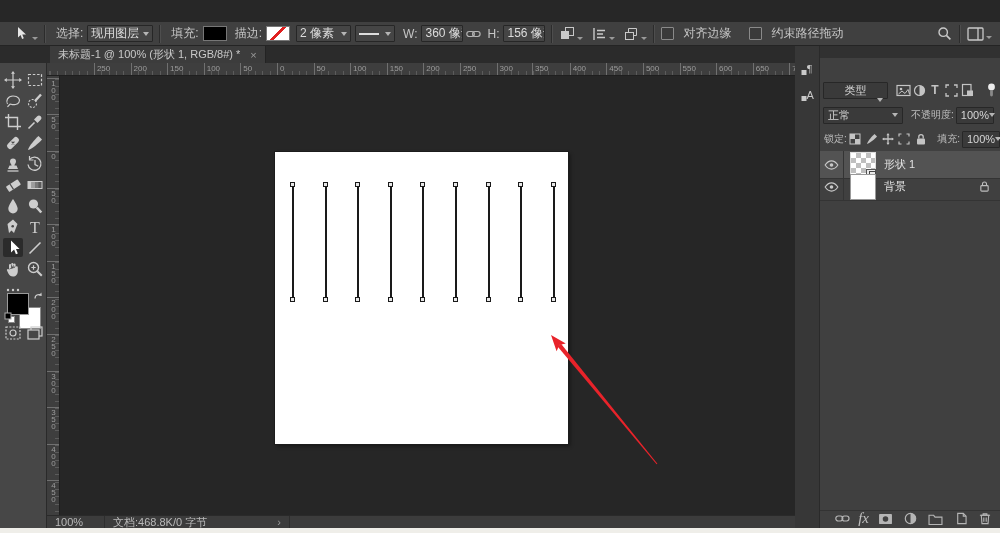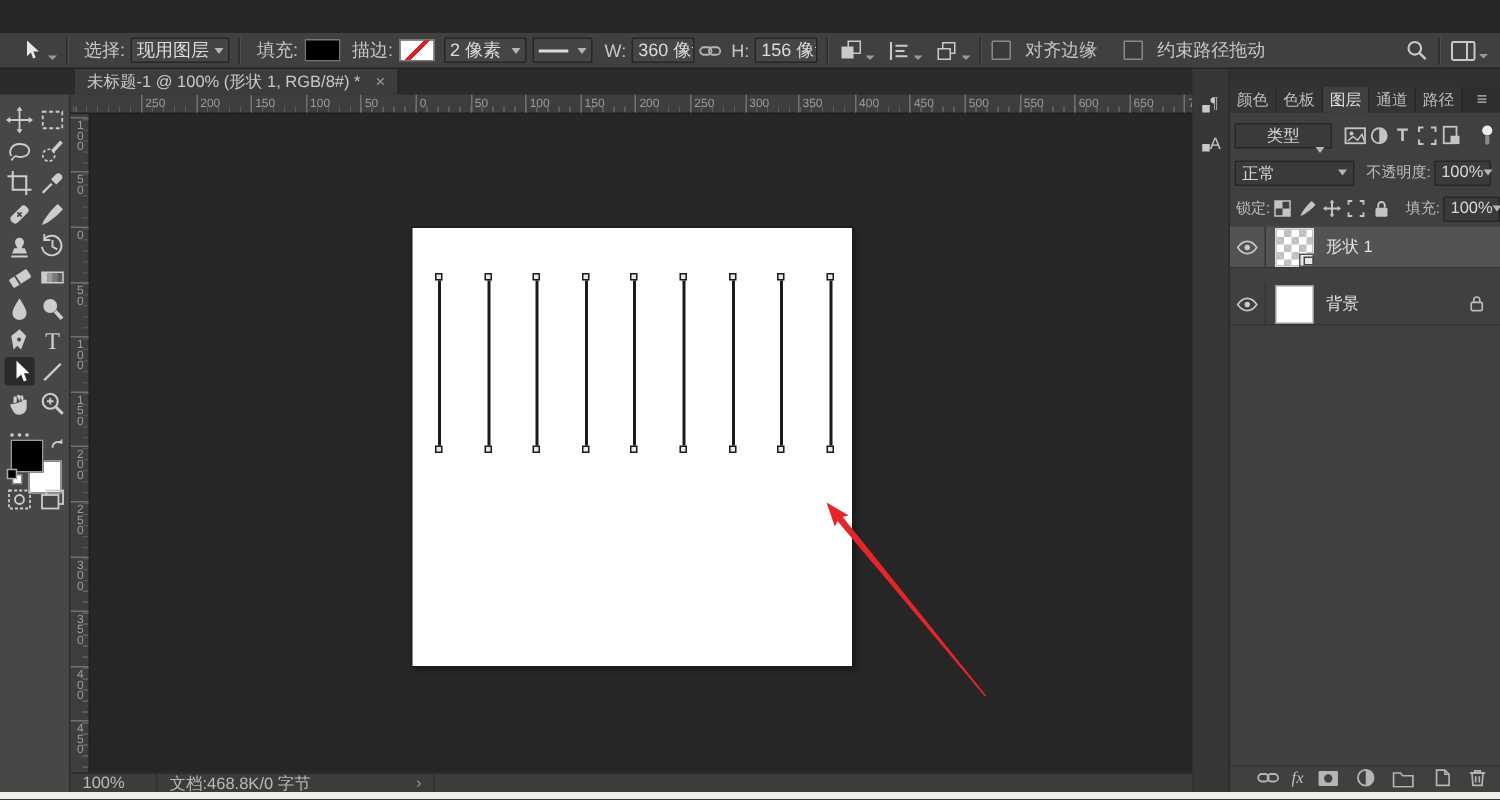--- a/index.html
+++ b/index.html
@@ -64,21 +64,21 @@
   .thumb{width:26px;height:26px;margin-left:6px;flex:0 0 auto;position:relative;box-sizing:border-box;}
   .thumb.checker{background:
      linear-gradient(45deg,#bfbfbf 25%,transparent 25%,transparent 75%,#bfbfbf 75%),
      linear-gradient(45deg,#bfbfbf 25%,#ffffff 25%,#ffffff 75%,#bfbfbf 75%);
      background-size:10px 10px;background-position:0 0,5px 5px;border:1px solid #ddd;}
   .thumb.white{background:#fff;border:1px solid #999;}
   .shape-badge{position:absolute;right:-1px;bottom:-1px;width:10px;height:9px;background:#e9e9e9;border:1px solid #555;box-sizing:border-box;}
   .shape-badge:after{content:"";position:absolute;left:1.5px;top:1.5px;width:5px;height:4px;border:1px solid #444;}
   .layer-name{margin-left:8px;font-size:11px;color:#e2e2e2;}
   #panel-footer{position:absolute;left:0;bottom:2px;width:180px;height:16px;border-top:1px solid #333;display:flex;align-items:center;justify-content:flex-end;gap:7px;padding-right:6px;box-sizing:border-box;}
-  .fx-label{font-style:italic;font-size:11px;color:#c0c0c0;font-family:"Liberation Serif",serif;}
+  .fx-label{font-style:italic;font-size:15px;color:#c0c0c0;font-family:"Liberation Serif",serif;}
   #bottomstrip{left:0;top:528px;width:1000px;height:5px;background:#efeee9;}
   svg{display:block;}
 </style>
 </head>
 <body>
 
 <div id="app">
 
 
   <div id="optionsbar" class="abs">
@@ -462,28 +462,20 @@
           </svg>
       </div>
       <div class="strip-icon" style="top:40px;">
         <svg width="16" height="16" viewBox="0 0 16 16">
             <rect x="1.5" y="9" width="5" height="5" fill="#c9c9c9"></rect>
             <text x="6.5" y="12" font-size="11" fill="#c9c9c9" font-family="Liberation Sans,sans-serif">A</text>
           </svg>
       </div>
     </div>
     <div id="panel">
-      <div id="panel-tabs">
-          <div class="ptab">颜色</div>
-          <div class="ptab">色板</div>
-          <div class="ptab active">图层</div>
-          <div class="ptab">通道</div>
-          <div class="ptab">路径</div>
-          <div id="ptab-menu">≡</div>
-        </div>
 
       <div class="prow" style="top:21px;height:22px;">
         <div class="pbox" style="width:72px;margin-left:3px;flex-direction:column;">
           <svg width="10" height="10" viewBox="0 0 12 12" style="margin-right:3px;">
               <circle cx="5" cy="5" r="3.4" fill="none" stroke="#bbb" stroke-width="1.2"></circle>
               <path d="M7.5 7.5l3 3" stroke="#bbb" stroke-width="1.3"></path>
             </svg>
           <span>类型</span>
           <span class="caret"></span>
         </div>
@@ -575,21 +567,21 @@
           <svg width="15" height="10" viewBox="0 0 16 11">
               <path d="M1 5.5C3.2 2.3 5.8 1 8 1s4.8 1.3 7 4.5C12.8 8.7 10.2 10 8 10S3.2 8.7 1 5.5z" fill="none" stroke="#c9c9c9" stroke-width="1.2"></path>
               <circle cx="8" cy="5.5" r="2" fill="#c9c9c9"></circle>
             </svg>
         </div>
         <div class="thumb checker">
             <div class="shape-badge"></div>
           </div>
         <span class="layer-name">形状 1</span>
       </div>
-      <div class="layer-row" style="top:131px;align-items:center;">
+      <div class="layer-row" style="top:115px;align-items:center;">
         <div class="eye-cell">
           <svg width="15" height="10" viewBox="0 0 16 11">
               <path d="M1 5.5C3.2 2.3 5.8 1 8 1s4.8 1.3 7 4.5C12.8 8.7 10.2 10 8 10S3.2 8.7 1 5.5z" fill="none" stroke="#c9c9c9" stroke-width="1.2"></path>
               <circle cx="8" cy="5.5" r="2" fill="#c9c9c9"></circle>
             </svg>
         </div>
         <div class="thumb white"></div>
         <span class="layer-name">背景</span>
         <span style="margin-left:auto;margin-right:10px;">
           <svg width="11" height="13" viewBox="0 0 12 13">

